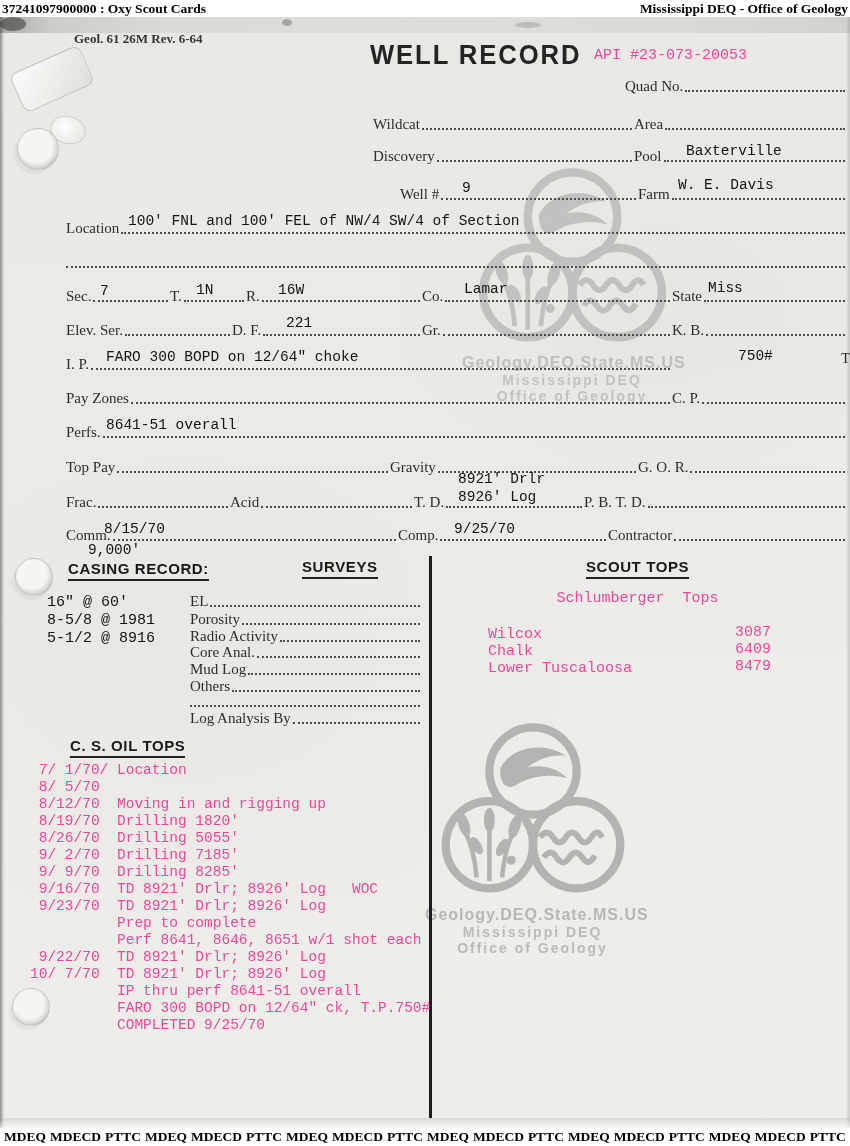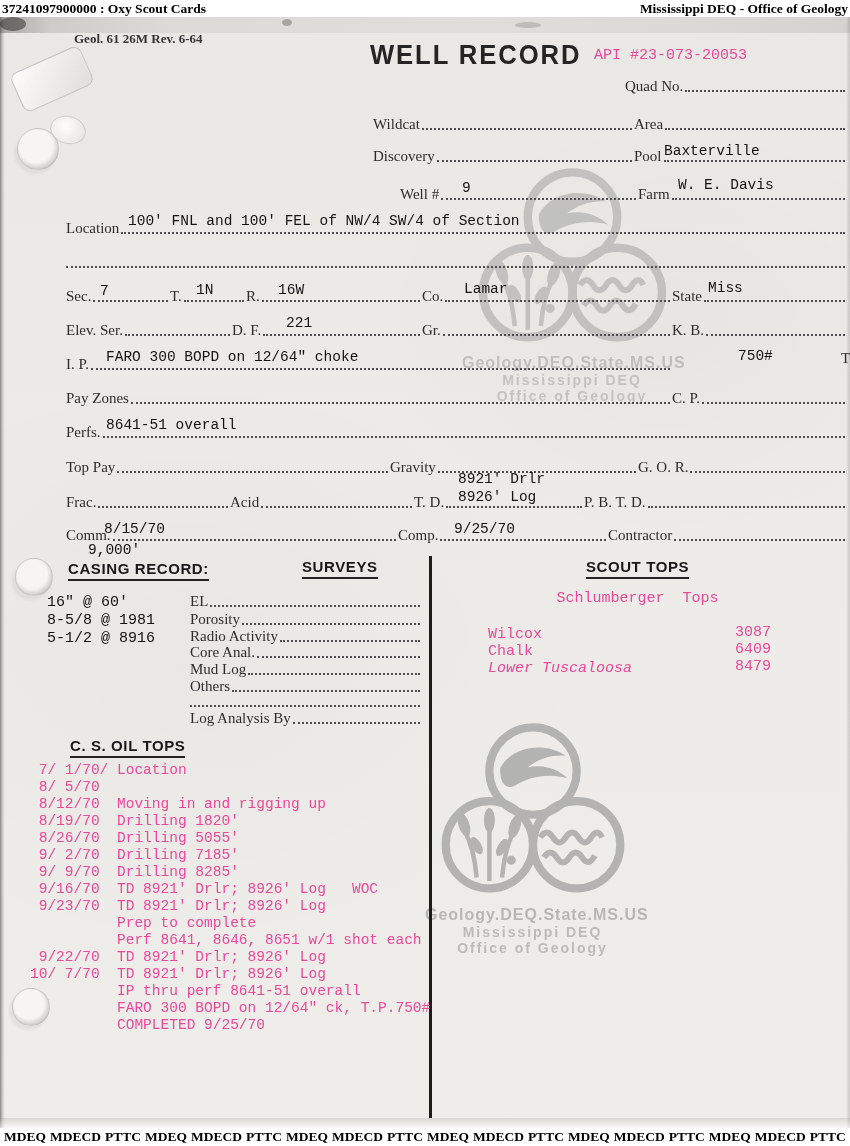--- a/index.html
+++ b/index.html
@@ -194,21 +194,21 @@
     <span class="lbl">Area</span>
       <span class="lead"></span>
   </div>
   <div class="frow" style="left:373px;top:143px;width:259px;">
     <span class="lbl">Discovery</span>
       <span class="lead"></span>
   </div>
   <div class="frow" style="left:634px;top:143px;width:211px;">
     <span class="lbl">Pool</span>
       <span class="lead"></span>
-    <span class="val" style="left:30px;bottom:4px;">Baxterville</span>
+    <span class="val" style="left:52px;bottom:4px;">Baxterville</span>
   </div>
   <div class="frow" style="left:400px;top:181px;width:236px;">
     <span class="lbl">Well #</span>
       <span class="lead"></span>
     <span class="val" style="left:62px;bottom:5px;">9</span>
   </div>
   <div class="frow" style="left:638px;top:181px;width:207px;">
     <span class="lbl">Farm</span>
       <span class="lead"></span>
     <span class="val" style="left:40px;bottom:8px;">W. E. Davis</span>
@@ -375,21 +375,21 @@
 
   <div class="headwrap" style="left:430px;top:558px;width:415px;">
     <span>SCOUT TOPS</span>
   </div>
   <div class="subcenter mono" style="top:590px;">Schlumberger  Tops</div>
 
   <div class="topname mono" style="left:488px;top:626px;">Wilcox</div>
   <div class="topname mono" style="left:735px;top:624px;">3087</div>
   <div class="topname mono" style="left:488px;top:643px;">Chalk</div>
   <div class="topname mono" style="left:735px;top:641px;">6409</div>
-  <div class="topname mono" style="left:488px;top:660px;font-style:italic;">Lower Tuscaloosa</div>
+  <div class="topname mono" style="left:488px;top:660px;">Lower Tuscaloosa</div>
   <div class="topname mono" style="left:735px;top:658px;">8479</div>
 
   <div class="heading" style="left:70px;top:737px;">C. S. OIL TOPS</div>
 
   <div class="csline mono" style="top:762px;"> 7/ 1/70/ Location</div>
   <div class="csline mono" style="top:779px;"> 8/ 5/70</div>
   <div class="csline mono" style="top:796px;"> 8/12/70  Moving in and rigging up</div>
   <div class="csline mono" style="top:813px;"> 8/19/70  Drilling 1820'</div>
   <div class="csline mono" style="top:830px;"> 8/26/70  Drilling 5055'</div>
   <div class="csline mono" style="top:847px;"> 9/ 2/70  Drilling 7185'</div>

